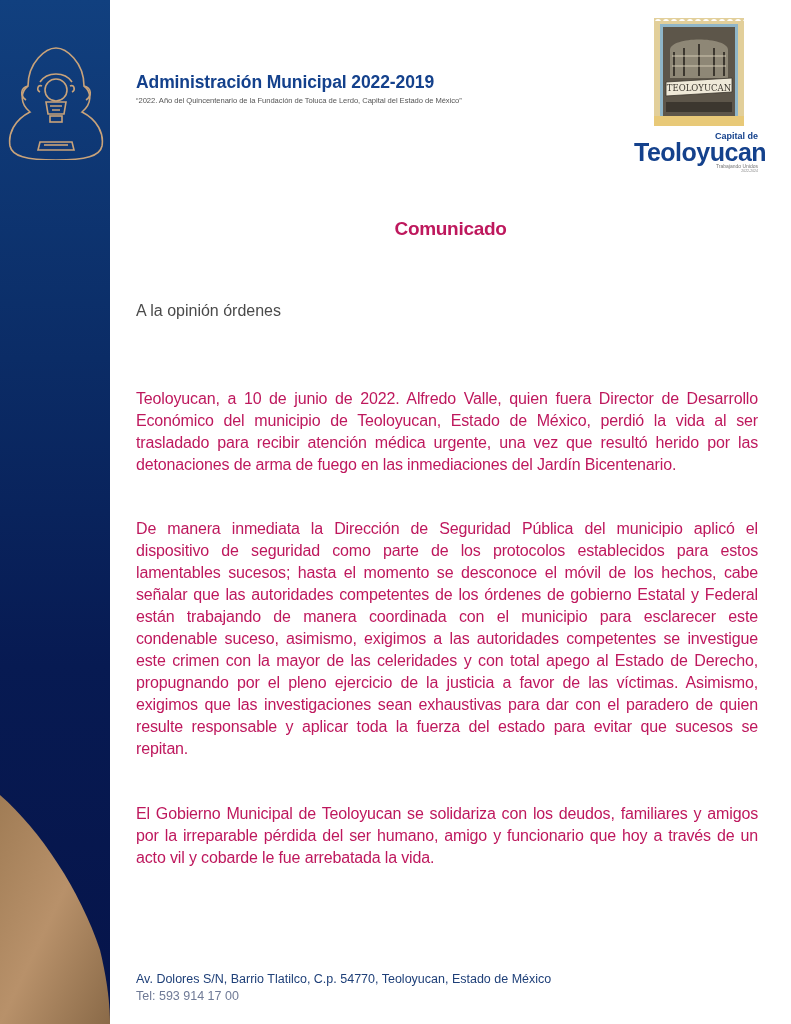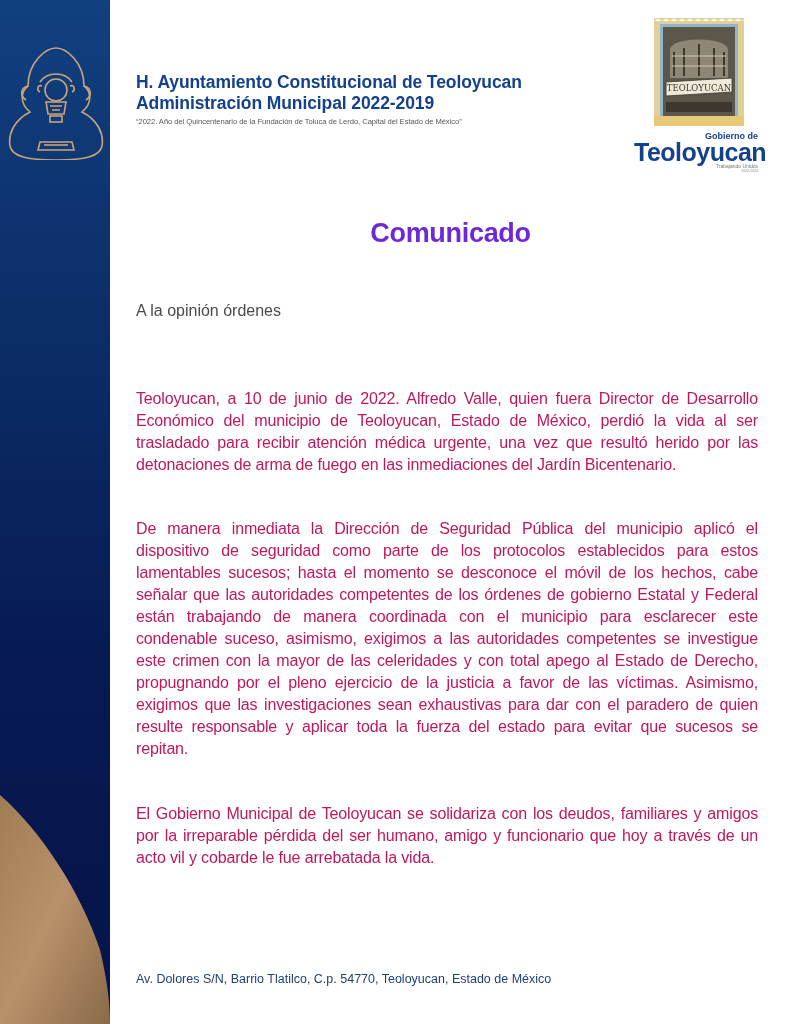--- a/index.html
+++ b/index.html
@@ -22,21 +22,21 @@
 
     .logo { position: absolute; left: 632px; top: 16px; width: 136px; height: 152px; }
     .logo .stamp { position: absolute; left: 22px; top: 2px; width: 90px; height: 108px; }
     .logo .gob { position: absolute; right: 10px; top: 115px; color: #14418c; font-weight: bold; font-size: 9px; }
     .logo .town { position: absolute; left: 2px; top: 123px; color: #14418c; font-weight: bold; font-size: 25px; letter-spacing: -0.5px; line-height: 26px; }
     .logo .slogan { position: absolute; right: 10px; top: 147px; color: #777; font-size: 5px; }
     .logo .years { position: absolute; right: 10px; top: 153px; color: #888; font-size: 3.5px; }
 
     .doc-title {
       position: absolute; left: 110px; width: 681px; top: 218px; text-align: center;
-      color: #6d28d9; font-weight: bold; font-size: 27px; letter-spacing: -0.3px;
+      color: #be185d; font-weight: bold; font-size: 19px; letter-spacing: -0.3px;
     }
 
     .salutations { position: absolute; left: 136px; top: 300px; color: #4a4a4a; font-size: 16px; line-height: 22px; }
 
     .body-text { position: absolute; left: 136px; width: 622px; color: #be185d; font-size: 16px; line-height: 22px; text-align: justify; letter-spacing: -0.15px; }
     .p1 { top: 388px; }
     .p2 { top: 518px; }
     .p3 { top: 803px; }
 
     .footer { position: absolute; left: 136px; top: 971px; font-size: 12.5px; line-height: 17px; }
@@ -67,21 +67,20 @@
     <path d="M64 44 C 68 42, 70 48, 66 50"></path>
     <path d="M40 60 L 60 60 L 58 72 L 42 72 Z"></path>
     <path d="M44 64 L 56 64 M46 68 L 54 68"></path>
     <rect x="44" y="74" width="12" height="6"></rect>
     <path d="M34 100 L 66 100 L 68 108 L 32 108 Z"></path>
     <path d="M38 103 L 62 103"></path>
   </svg>
 </div>
 
 <div class="header-text">
-  <div class="header-title">H. Ayuntamiento Constitucional de Teoloyucan</div>
   <div class="header-title">Administración Municipal 2022-2019</div>
   <div class="header-motto">“2022. Año del Quincentenario de la Fundación de Toluca de Lerdo, Capital del Estado de México”</div>
 </div>
 
 <div class="logo">
   <svg class="stamp" viewBox="0 0 90 108">
     <defs>
       <pattern id="perf" width="8" height="8" patternUnits="userSpaceOnUse">
         <circle cx="4" cy="4" r="3" fill="#ffffff"></circle>
       </pattern>
@@ -91,31 +90,32 @@
     <rect x="6" y="6" width="78" height="96" fill="#8fb6c9"></rect>
     <rect x="9" y="9" width="72" height="90" fill="#5d564a"></rect>
     <path d="M16 60 L16 32 C 16 18, 74 18, 74 32 L 74 60 Z" fill="#8e8776"></path>
     <path d="M20 58 L20 34 M30 58 L30 30 M45 58 L45 26 M60 58 L60 30 M70 58 L70 34" stroke="#3c372f" stroke-width="2"></path>
     <path d="M18 38 L72 38 M18 48 L72 48" stroke="#cfc6b0" stroke-width="1"></path>
     <path d="M12 64 L78 60 L78 74 L12 78 Z" fill="#efe9d8" stroke="#3c372f" stroke-width="0.8"></path>
     <text x="45" y="73" font-family="DejaVu Serif, serif" font-size="8.5" text-anchor="middle" fill="#3c372f">TEOLOYUCAN</text>
     <rect x="12" y="84" width="66" height="10" fill="#3c372f"></rect>
     <rect x="0" y="98" width="90" height="10" fill="#e8c978"></rect>
   </svg>
-  <div class="gob">Gobierno de</div>
+  <div class="gob">Capital de</div>
   <div class="town">Teoloyucan</div>
   <div class="slogan">Trabajando Unidos</div>
   <div class="years">2022-2024</div>
 </div>
 
 <div class="doc-title">Comunicado</div>
 
 <div class="salutations">
   <div>A la opinión órdenes</div>
 </div>
 
 <p class="body-text p1">Teoloyucan, a 10 de junio de 2022. Alfredo Valle, quien fuera Director de Desarrollo Económico del municipio de Teoloyucan, Estado de México, perdió la vida al ser trasladado para recibir atención médica urgente, una vez que resultó herido por las detonaciones de arma de fuego en las inmediaciones del Jardín Bicentenario.</p>
 <p class="body-text p2">De manera inmediata la Dirección de Seguridad Pública del municipio aplicó el dispositivo de seguridad como parte de los protocolos establecidos para estos lamentables sucesos; hasta el momento se desconoce  el móvil de los hechos, cabe señalar que las autoridades competentes de los órdenes de gobierno Estatal y Federal están trabajando de manera coordinada con el municipio para esclarecer este condenable suceso, asimismo, exigimos a las autoridades competentes se investigue este crimen con la mayor de las celeridades y con total apego al Estado de Derecho, propugnando por el pleno ejercicio de la justicia a favor de las víctimas. Asimismo, exigimos que las investigaciones sean exhaustivas para dar con el paradero de quien resulte responsable y aplicar toda la fuerza del estado para evitar que sucesos se repitan.</p>
 <p class="body-text p3">El Gobierno Municipal de Teoloyucan se solidariza con los deudos, familiares y amigos por la irreparable pérdida del ser humano, amigo y funcionario que hoy a través de un acto vil y cobarde le fue arrebatada la vida.</p>
 
 <div class="footer">
   <div class="addr">Av. Dolores S/N, Barrio Tlatilco, C.p.  54770, Teoloyucan, Estado de México</div>
+  <div class="tel">Tel: 593 914 17 00</div>
 </div>
 
 </body></html>

